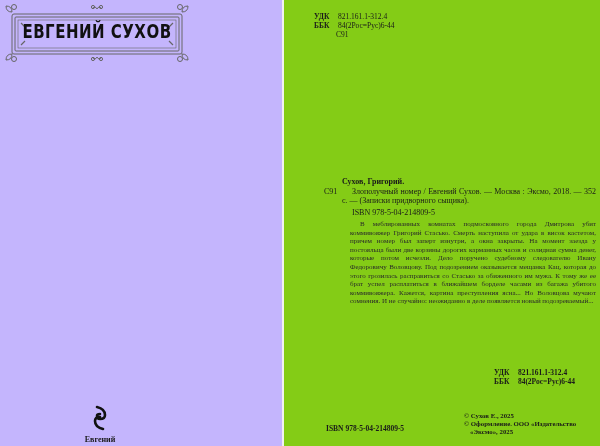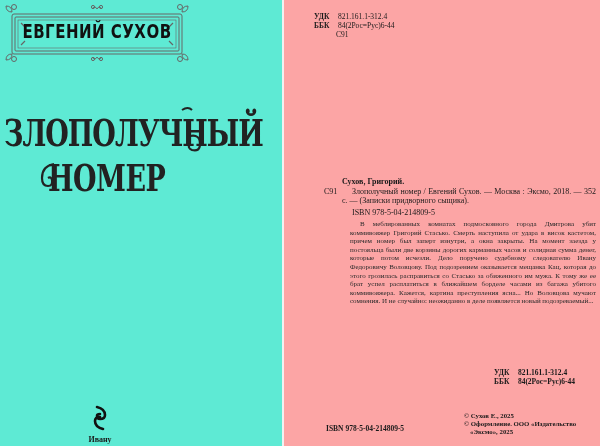--- a/index.html
+++ b/index.html
@@ -1,23 +1,23 @@
 <!DOCTYPE html>
 <html><head>
   <meta charset="utf-8">
   <style>
     html, body { margin: 0; padding: 0; background: #ffffff; }
     body {
       width: 600px; height: 446px; position: relative; overflow: hidden;
       font-family: "Liberation Serif", "DejaVu Serif", serif; color: #1a1a1a;
     }
     .spread { position: absolute; inset: 0; }
-    .page-left { position: absolute; left: 0; top: 0; width: 282px; height: 446px; background: #5eead4; text-decoration: underline; }
+    .page-left { position: absolute; left: 0; top: 0; width: 282px; height: 446px; background: #c4b5fd; text-decoration: underline; }
     .gutter { position: absolute; left: 282px; top: 0; width: 2px; height: 446px; background: #f1f1f1; }
-    .page-right { position: absolute; left: 284px; top: 0; width: 316px; height: 446px; background: #fca5a5; }
+    .page-right { position: absolute; left: 284px; top: 0; width: 316px; height: 446px; background: #84cc16; }
 
     
     .author-frame {
       position: absolute; left: 2px; top: 2px; width: 190px; height: 60px;
     }
     .author-frame svg { position: absolute; left: 0; top: 0; }
     .author-name {
       position: absolute; left: 0; top: 0; width: 190px; height: 60px;
       display: flex; align-items: center; justify-content: center;
       font-family: "DejaVu Sans", sans-serif; font-weight: bold; font-size: 15px;
@@ -105,37 +105,26 @@
           <circle cx="99" cy="5" r="1.6"></circle>
           <circle cx="91" cy="57" r="1.6"></circle>
           <circle cx="99" cy="57" r="1.6"></circle>
 
           <path d="M19 21 l4 4 M171 21 l-4 4 M19 43 l4 -4 M171 43 l-4 -4" stroke-width="1.2"></path>
         </g>
       </svg>
       <div class="author-name">ЕВГЕНИЙ СУХОВ</div>
     </div>
 
-    <div class="book-title">
-      <span class="title-line1">ЗЛОПОЛУЧНЫЙ</span>
-      <span class="title-line2">НОМЕР</span>
-      <svg class="title-swirl" style="left:168px; top:-6px;" width="34" height="50" viewBox="0 0 34 50">
-        <path d="M10 4 q6 -4 10 0" fill="none" stroke="#222" stroke-width="2"></path>
-        <path d="M18 30 q10 -2 10 8 q0 8 -8 6 q-5 -2 -2 -6" fill="none" stroke="#222" stroke-width="2.2"></path>
-      </svg>
-      <svg class="title-swirl" style="left:34px; top:48px;" width="22" height="30" viewBox="0 0 22 30">
-        <path d="M16 4 q-12 2 -12 14 q0 8 6 8 q5 0 4 -6 q-1 -4 -4 -2" fill="none" stroke="#222" stroke-width="2.2"></path>
-      </svg>
-    </div>
 
     <div class="publisher">
       <svg class="publisher-logo" width="14" height="26" viewBox="0 0 14 26">
         <path d="M4 2 q8 2 8 8 q0 4 -5 4 q-3 0 -3 -3 q0 -2 3 -2 M10 24 q-8 -2 -8 -8 q0 -4 5 -4" fill="none" stroke="#111" stroke-width="2.6" stroke-linecap="round"></path>
       </svg>
-      <span class="publisher-city">Ивану</span>
+      <span class="publisher-city">Евгений</span>
     </div>
   </div>
 
   <div class="gutter"></div>
 
   <div class="page-right">
 
     <div class="classification">
       <div class="row">
         <span class="lbl">УДК</span>

